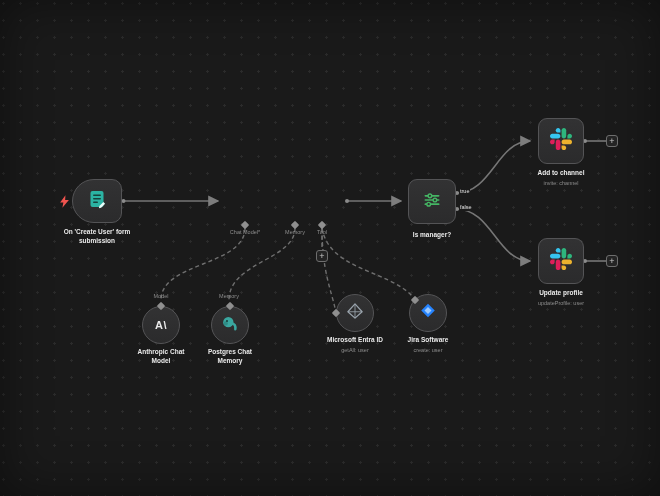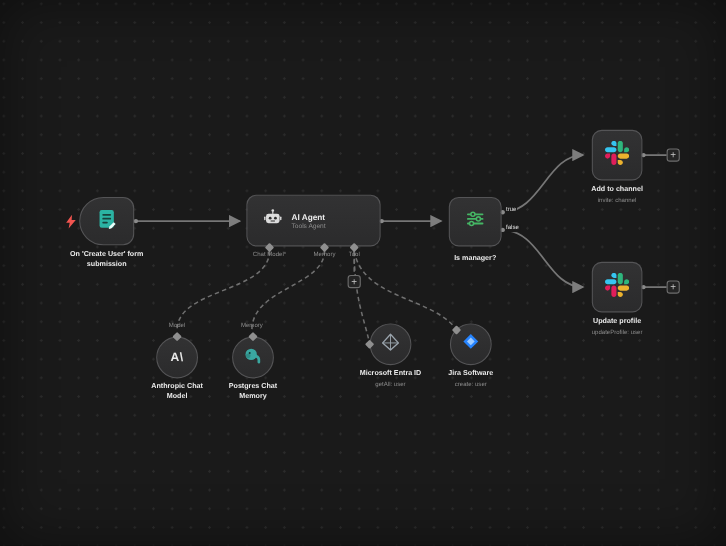--- a/index.html
+++ b/index.html
@@ -94,38 +94,20 @@
         <rect x="6" y="12.5" width="5" height="1.6" rx="0.8" fill="#17413c"></rect>
         <path d="M12.4 17 l4-4 1.7 1.7 -4 4 -2.2 .5 z" fill="#eafffb"></path>
       </svg>
     </span>
   </div>
   <div class="caption" style="left:37px;top:228px;width:120px">
     <div>On 'Create User' form</div>
     <div>submission</div>
   </div>
 
-  <div class="node" style="left:224px;top:177px;width:122px;height:47px;justify-content:flex-start;padding-left:14px">
-    <span>
-      <svg width="18" height="18" viewBox="0 0 24 24" fill="#dcdcdc">
-        <circle cx="12" cy="3.2" r="1.6"></circle>
-        <rect x="11.3" y="4" width="1.4" height="3.2"></rect>
-        <rect x="3.8" y="7" width="16.4" height="11.5" rx="3"></rect>
-        <rect x="1.5" y="10.5" width="1.7" height="4.5" rx="0.8"></rect>
-        <rect x="20.8" y="10.5" width="1.7" height="4.5" rx="0.8"></rect>
-        <circle cx="8.8" cy="12.5" r="1.7" fill="#2d2d2d"></circle>
-        <circle cx="15.2" cy="12.5" r="1.7" fill="#2d2d2d"></circle>
-        <rect x="9.2" y="15.4" width="5.6" height="1" rx="0.5" fill="#2d2d2d"></rect>
-      </svg>
-    </span>
-    <span class="agent-text">
-      <div class="agent-title">AI Agent</div>
-      <div class="agent-sub">Tools Agent</div>
-    </span>
-  </div>
 
   <div class="diamond" style="left:242px;top:222px"></div>
   <div class="diamond" style="left:292px;top:222px"></div>
   <div class="diamond" style="left:319px;top:222px"></div>
   <div class="port-label" style="left:217px;top:229px;width:56px">Chat Model*</div>
   <div class="port-label" style="left:272px;top:229px;width:46px">Memory</div>
   <div class="port-label" style="left:306px;top:229px;width:32px">Tool</div>
   <div class="plus" style="left:316px;top:250px">+</div>
 
   <div class="node" style="left:408px;top:179px;width:48px;height:45px">

